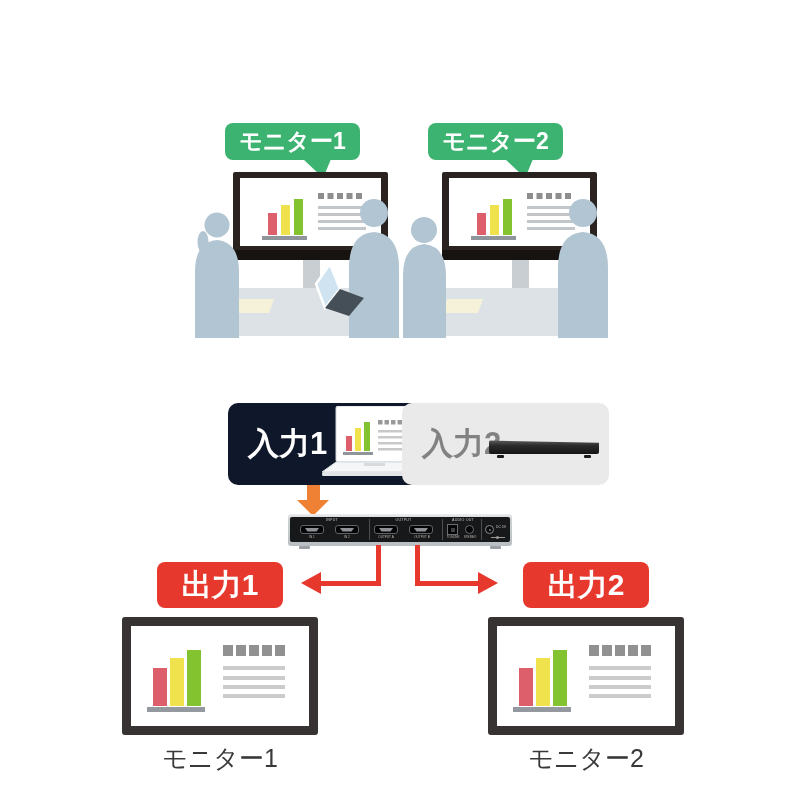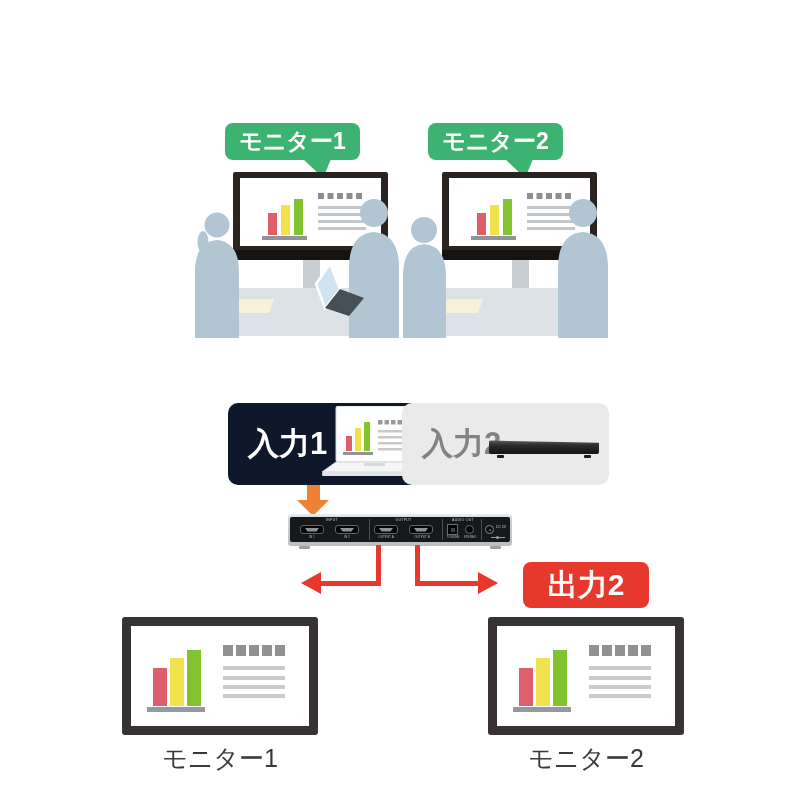--- a/index.html
+++ b/index.html
@@ -261,20 +261,23 @@
   <div class="device-foot" style="left:299px;"></div>
   <div class="device-foot" style="left:490px;"></div>
 
   <div class="rline" style="left:376px; top:545px; width:5px; height:41px;"></div>
   <div class="rline" style="left:415px; top:545px; width:5px; height:41px;"></div>
   <div class="rline" style="left:319px; top:581px; width:62px; height:5px;"></div>
   <div class="rarrow-left"></div>
   <div class="rline" style="left:415px; top:581px; width:64px; height:5px;"></div>
   <div class="rarrow-right"></div>
 
+  <div class="output-box o1">
+    <span>出力1</span>
+  </div>
   <div class="output-box o2">
     <span>出力2</span>
   </div>
 
   <div class="bmonitor m1">
     <div class="bscreen">
       <div class="bar pink" style="left:22px; top:42px; width:14px; height:38px;"></div>
       <div class="bar yellow" style="left:39px; top:32px; width:14px; height:48px;"></div>
       <div class="bar green" style="left:56px; top:24px; width:14px; height:56px;"></div>
       <div class="baseline" style="left:16px; top:81px; width:58px; height:5px;"></div>

